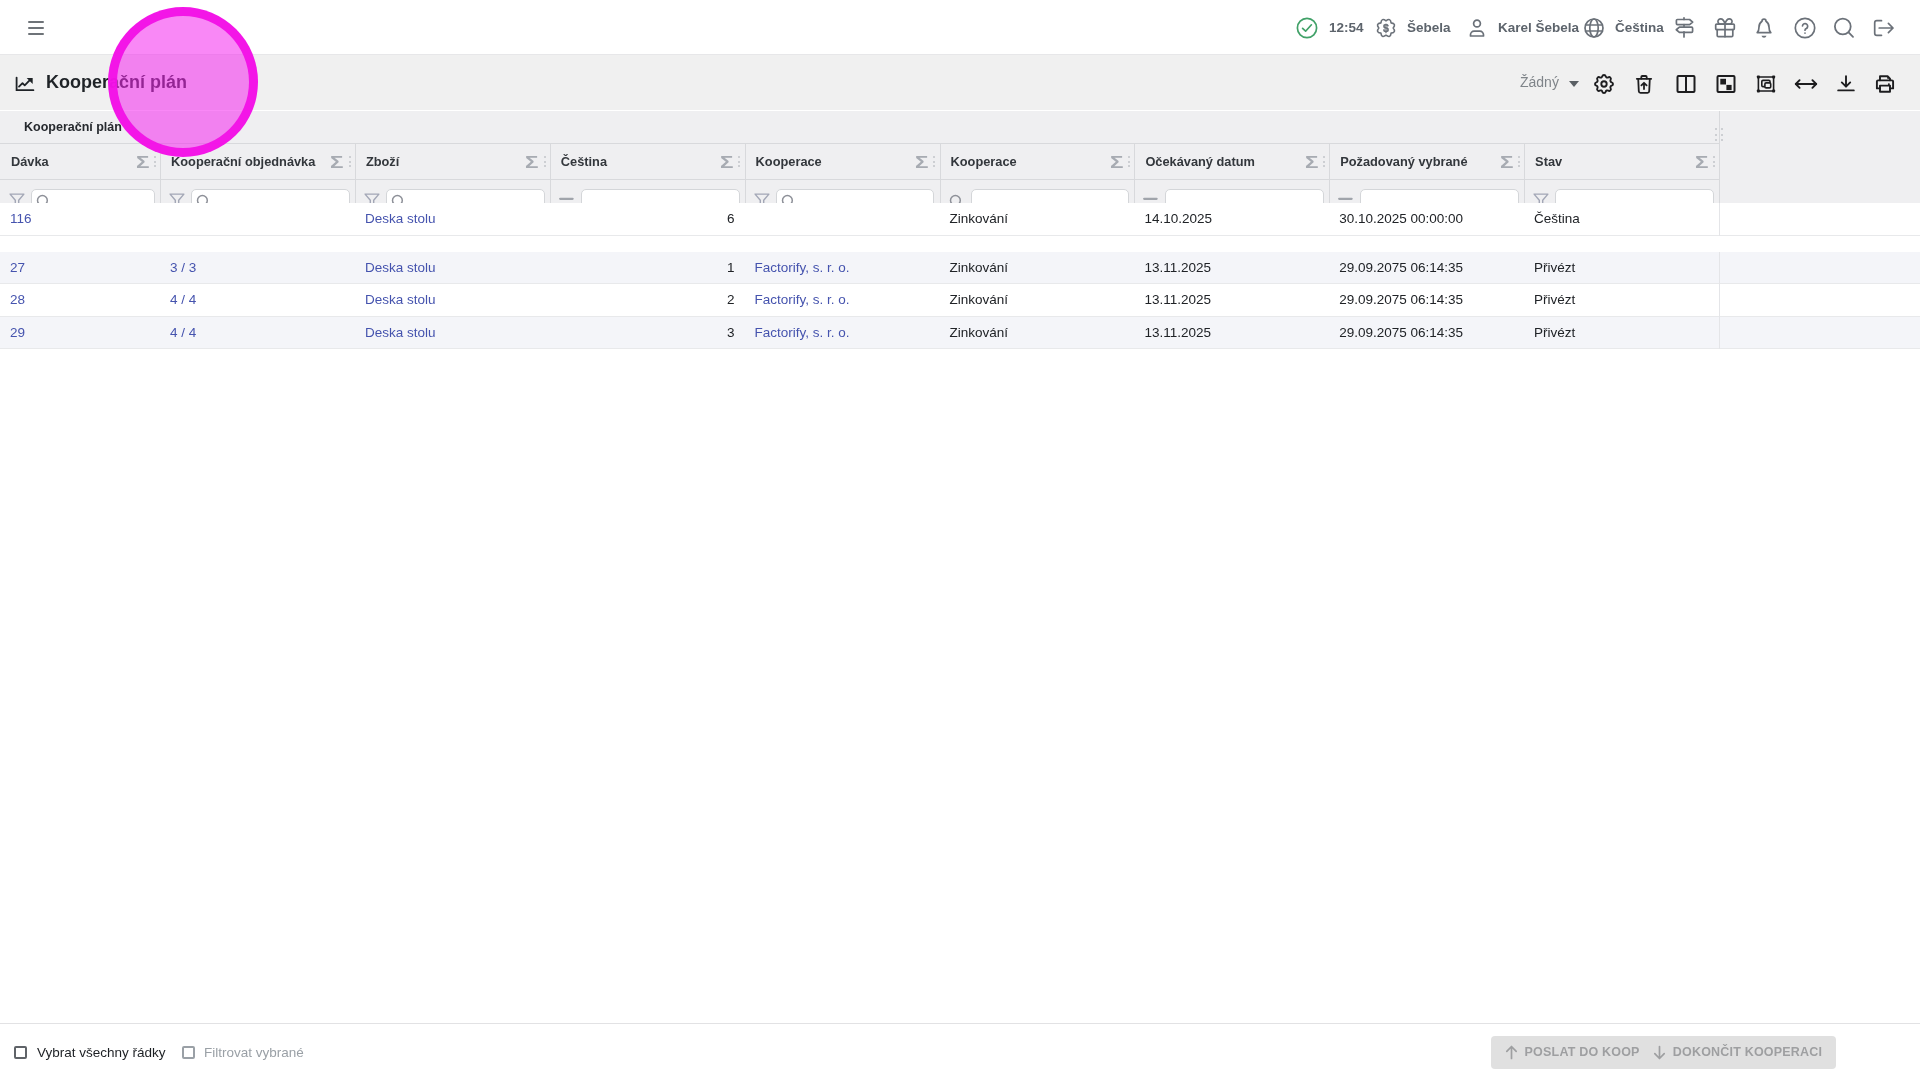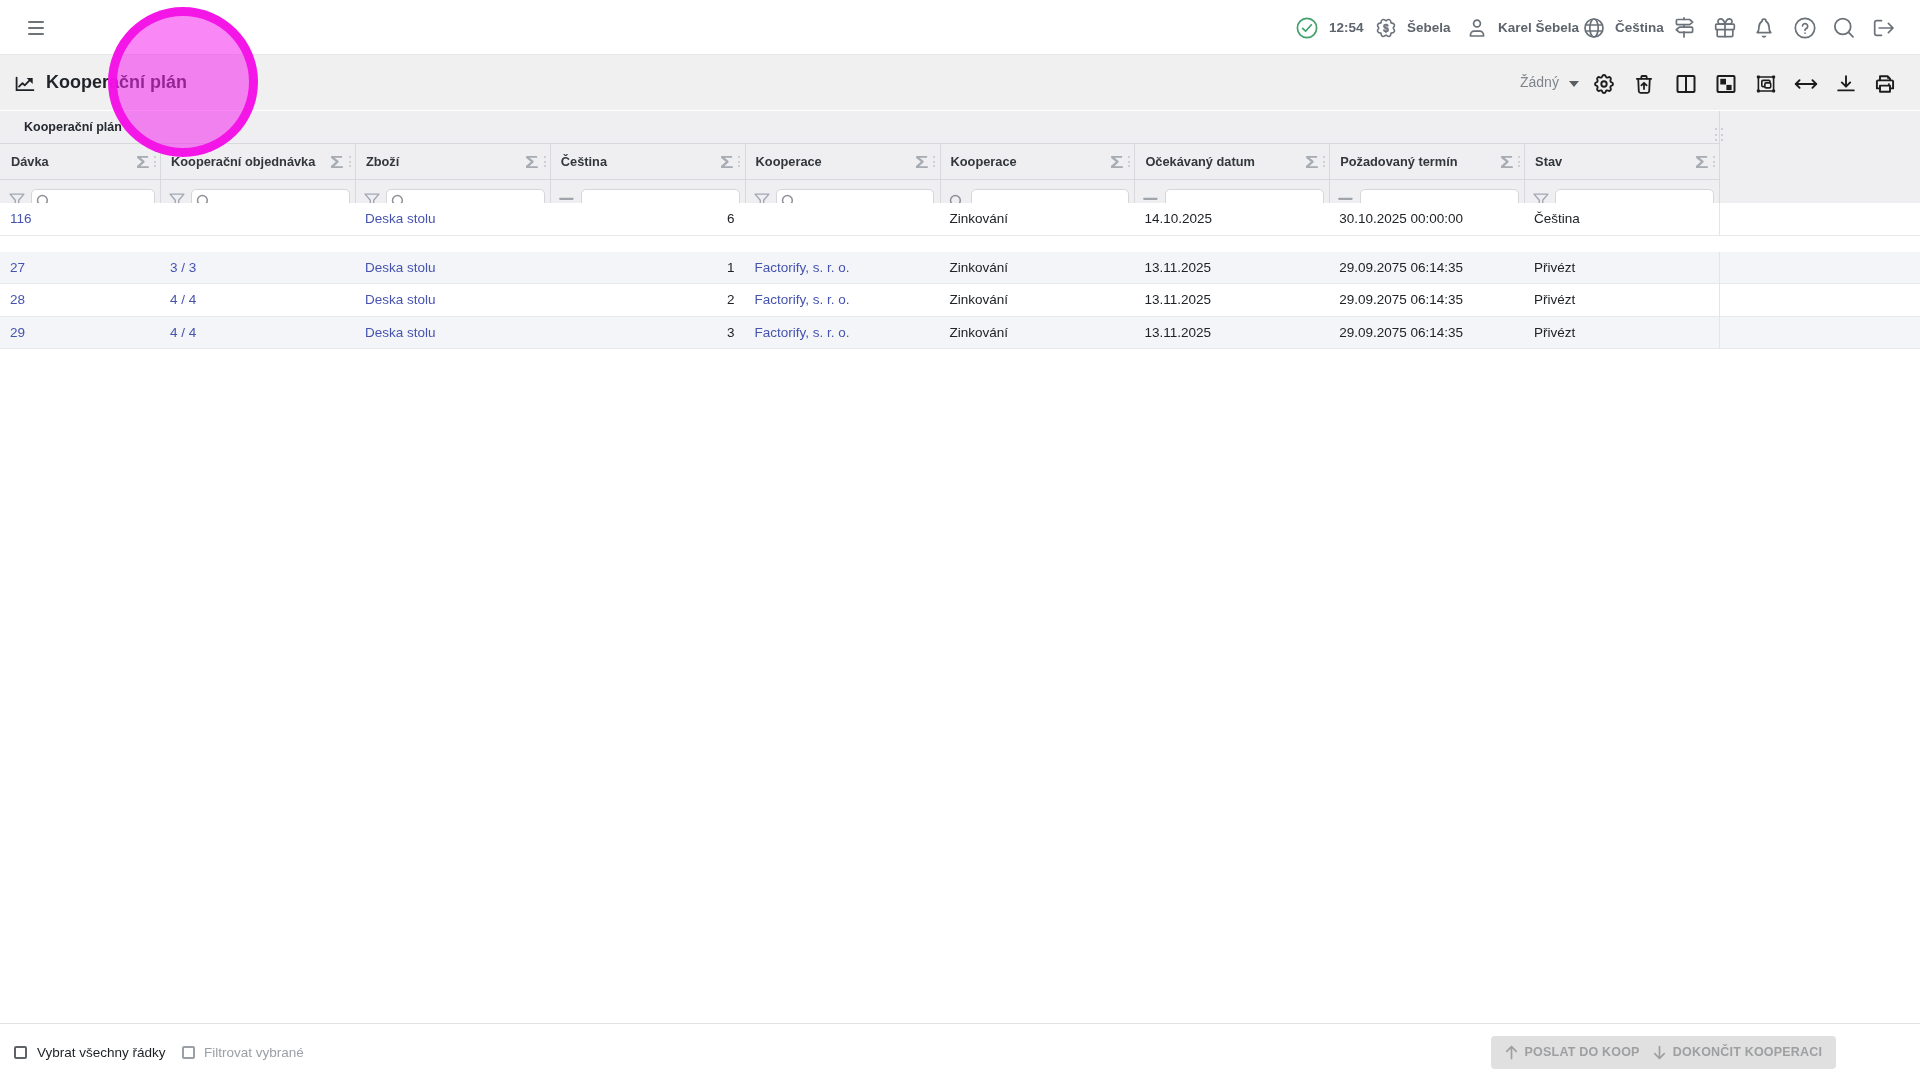--- a/index.html
+++ b/index.html
@@ -242,21 +242,21 @@
           <i></i>
           <i></i>
         </div>
         <div class="hcell" style="left:1145.4px">Očekávaný datum</div>
         <div class="sig" style="left:1304.7px">Σ</div>
         <div class="hdots" style="left:1322.9px">
           <i></i>
           <i></i>
           <i></i>
         </div>
-        <div class="hcell" style="left:1340.2px">Požadovaný termín</div>
+        <div class="hcell" style="left:1340.2px">Požadovaný vybrané</div>
         <div class="sig" style="left:1499.6px">Σ</div>
         <div class="hdots" style="left:1517.8px">
           <i></i>
           <i></i>
           <i></i>
         </div>
         <div class="hcell" style="left:1535.1px">Stav</div>
         <div class="sig" style="left:1694.5px">Σ</div>
         <div class="hdots" style="left:1712.7px">
           <i></i>

